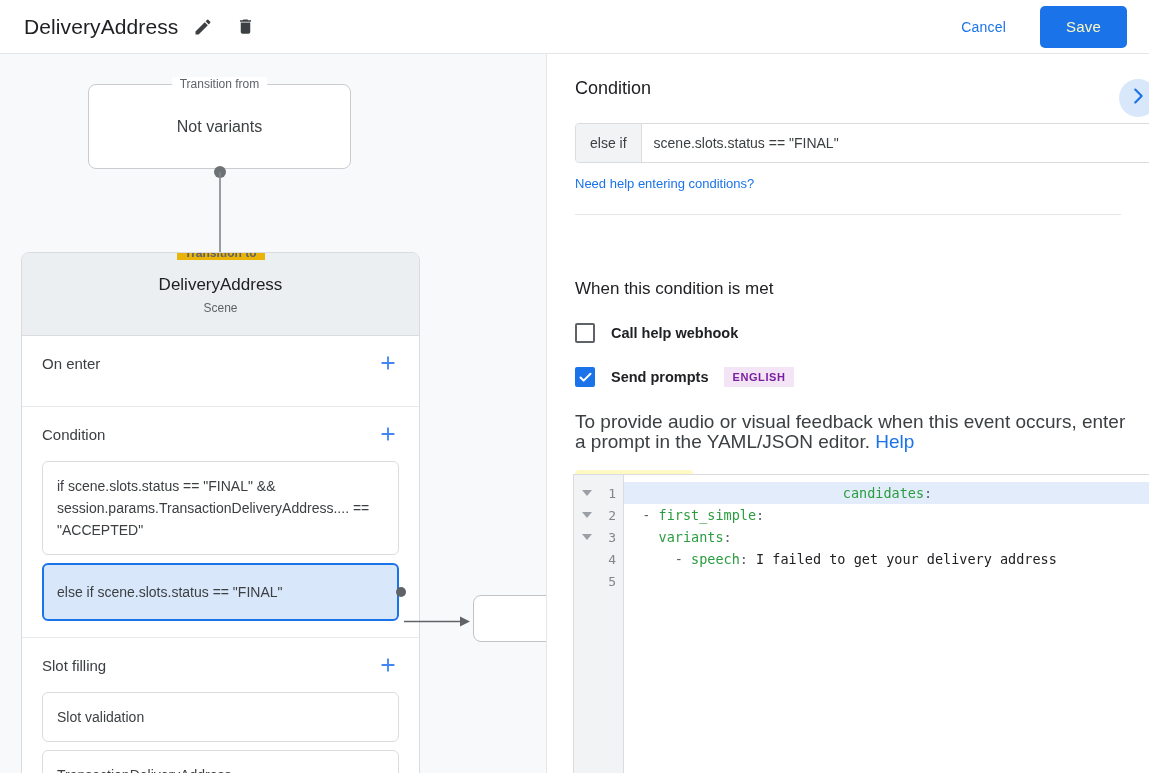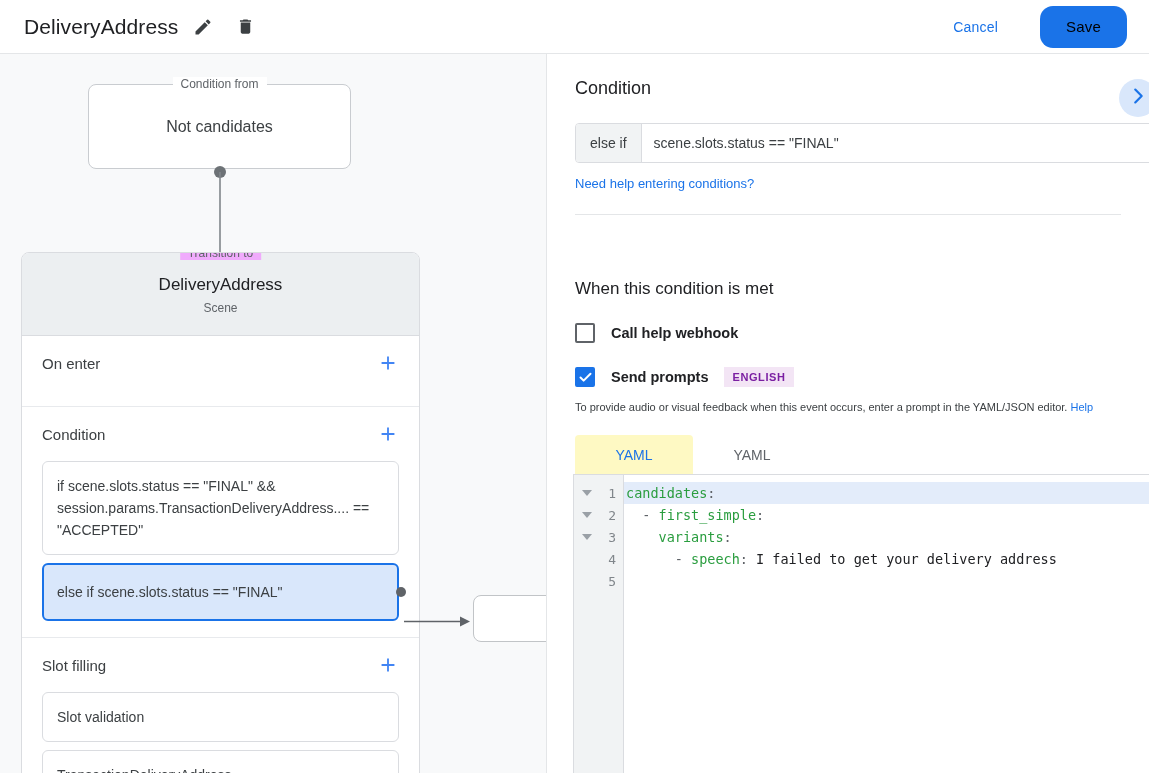--- a/index.html
+++ b/index.html
@@ -29,24 +29,24 @@
     border-radius: 50%; cursor: pointer;
   }
   .icon-btn svg { display: block; }
   .header-spacer { flex: 1; }
   .cancel-btn {
     color: #1a73e8; font-size: 14px; font-weight: 500; letter-spacing: .2px;
     padding: 9px 14px; border-radius: 4px; cursor: pointer; background: none;
     border: none; font-family: inherit;
   }
   .save-btn {
-    margin-left: 28px; margin-right: 22px;
-    background: #1a73e8; color: #000000; border: none; font-family: inherit;
+    margin-left: 20px; margin-right: 22px;
+    background: #1a73e8; color: #fef9c3; border: none; font-family: inherit;
     font-size: 15px; font-weight: 500; letter-spacing: .2px;
-    padding: 0 26px; height: 42px; border-radius: 13px; cursor: pointer;
+    padding: 0 26px; height: 42px; border-radius: 5px; cursor: pointer;
   }
 
   
   .canvas {
     position: absolute; left: 0; top: 54px; width: 546px; height: 719px;
     background: #f8f9fa; overflow: hidden;
   }
   .right-panel {
     position: absolute; left: 546px; top: 54px; width: 603px; height: 719px;
     background: #fff; border-left: 1px solid #e4e6e8; overflow: hidden;
@@ -75,21 +75,21 @@
   
   .to-card {
     position: absolute; left: 21px; top: 198px; width: 399px;
     background: #fff; border: 1px solid #dadce0; border-radius: 8px;
     overflow: hidden;
   }
   .to-head {
     background: #eceff1; padding: 22px 0 20px; text-align: center;
     border-bottom: 1px solid #dadce0; position: relative;
   }
-  .to-head .fieldset-legend { background: #f0abfc; top: -7px; }
+  .to-head .fieldset-legend { background: #eab308; top: -7px; font-weight: bold; }
   .to-title { font-size: 17px; color: #202124; }
   .to-sub { font-size: 12px; color: #5f6368; margin-top: 6px; }
 
   .section { border-bottom: 1px solid #e8eaed; padding: 0 20px 16px; }
   .section:last-child { border-bottom: none; }
   .section-head {
     display: flex; align-items: center; justify-content: space-between;
     height: 54px;
   }
   .section-title { font-size: 15px; color: #3c4043; }
@@ -159,21 +159,21 @@
   }
   .check-label {
     margin-left: 16px; font-size: 14.5px; font-weight: 700; color: #202124;
   }
   .lang-chip {
     margin-left: 16px; background: #f3e5f5; color: #7b1fa2;
     font-size: 11px; font-weight: 700; letter-spacing: .6px;
     padding: 4px 8px; border-radius: 0;
   }
   .desc {
-    margin-top: 10px; font-size: 11px; color: #3c4043; line-height: 20px;
+    margin-top: 25px; font-size: 19px; color: #3c4043; line-height: 20px;
     width: 560px;
   }
 
   .tabs { display: flex; margin-top: 18px; }
   .tab {
     width: 118px; height: 40px; display: flex; align-items: center;
     justify-content: center; font-size: 14px; color: #5f6368; cursor: pointer;
     border-radius: 4px 4px 0 0;
   }
   .tab.active { background: #fef9c3; color: #1a73e8; }
@@ -197,21 +197,21 @@
     position: absolute; left: 8px; width: 0; height: 0;
     border-left: 5px solid transparent; border-right: 5px solid transparent;
     border-top: 6px solid #9aa0a6;
   }
   .gline-wrap { position: relative; }
   .code {
     flex: 1; padding-top: 7px; font-family: "DejaVu Sans Mono", monospace;
     font-size: 13.5px; white-space: pre; overflow: hidden;
   }
   .cline { height: 22px; line-height: 22px; padding-left: 2px; }
-  .cline.hl { background: #e3ecfa; }
+  .cline.hl { background: #e3ecfa; text-align: center; }
   .k { color: #2a9d3f; }
   .p { color: #5f6368; }
   .v { color: #202124; }
 </style>
 </head>
 <body>
 
 <div id="app">
 
   <div class="header">
@@ -231,22 +231,22 @@
       </span>
     </div>
     <div class="header-spacer"></div>
     <button class="cancel-btn">Cancel</button>
     <button class="save-btn">Save</button>
   </div>
 
   <div class="canvas">
 
     <div class="fieldset from">
-      <span class="fieldset-legend">Condition from</span>
-      <div class="fieldset-body">Not candidates</div>
+      <span class="fieldset-legend">Transition from</span>
+      <div class="fieldset-body">Not variants</div>
     </div>
 
     <div class="arrow-wrap">
       <svg width="14" height="104" viewBox="0 0 14 104">
         <circle cx="7" cy="6" r="6" fill="#6d7276"></circle>
         <line x1="7" y1="6" x2="7" y2="90" stroke="#80868b" stroke-width="1.6"></line>
         <polygon points="7,100 1.5,88 12.5,88" fill="#80868b"></polygon>
       </svg>
     </div>
 

